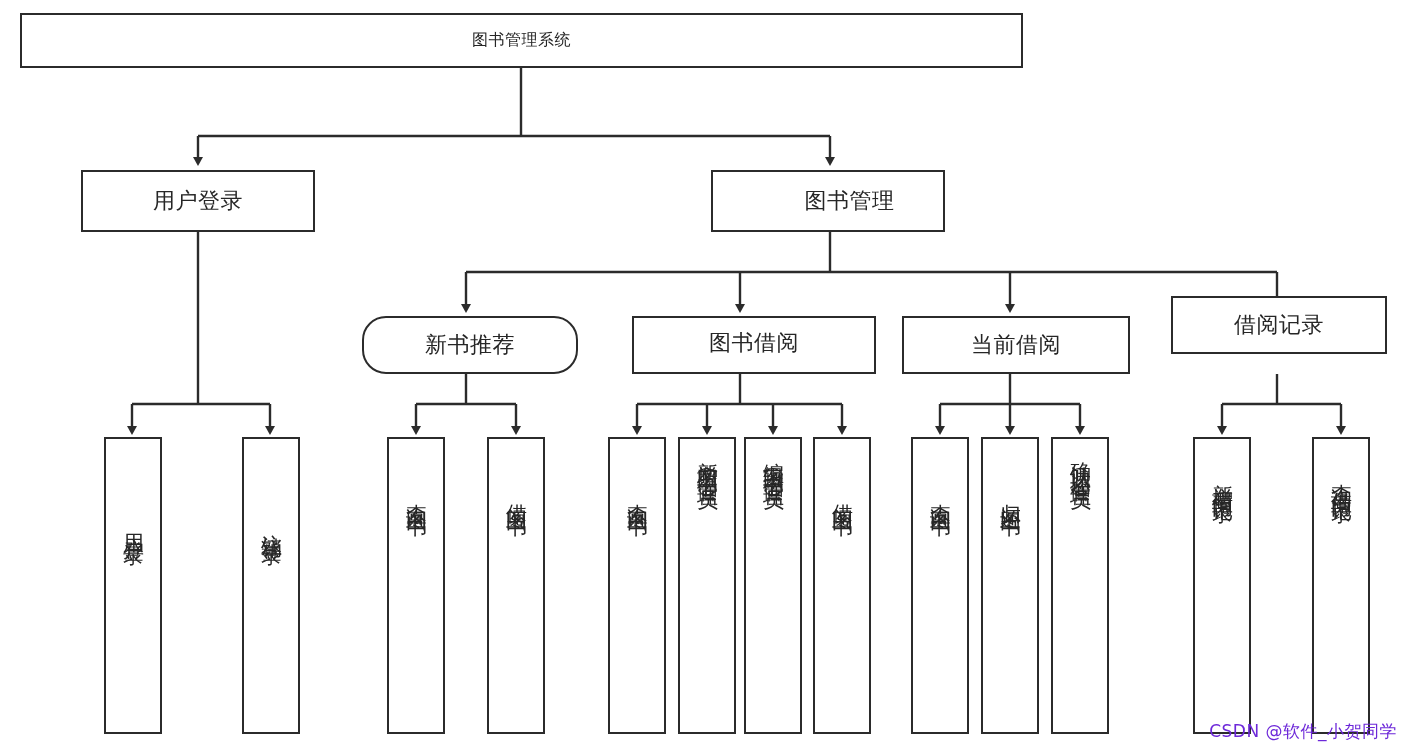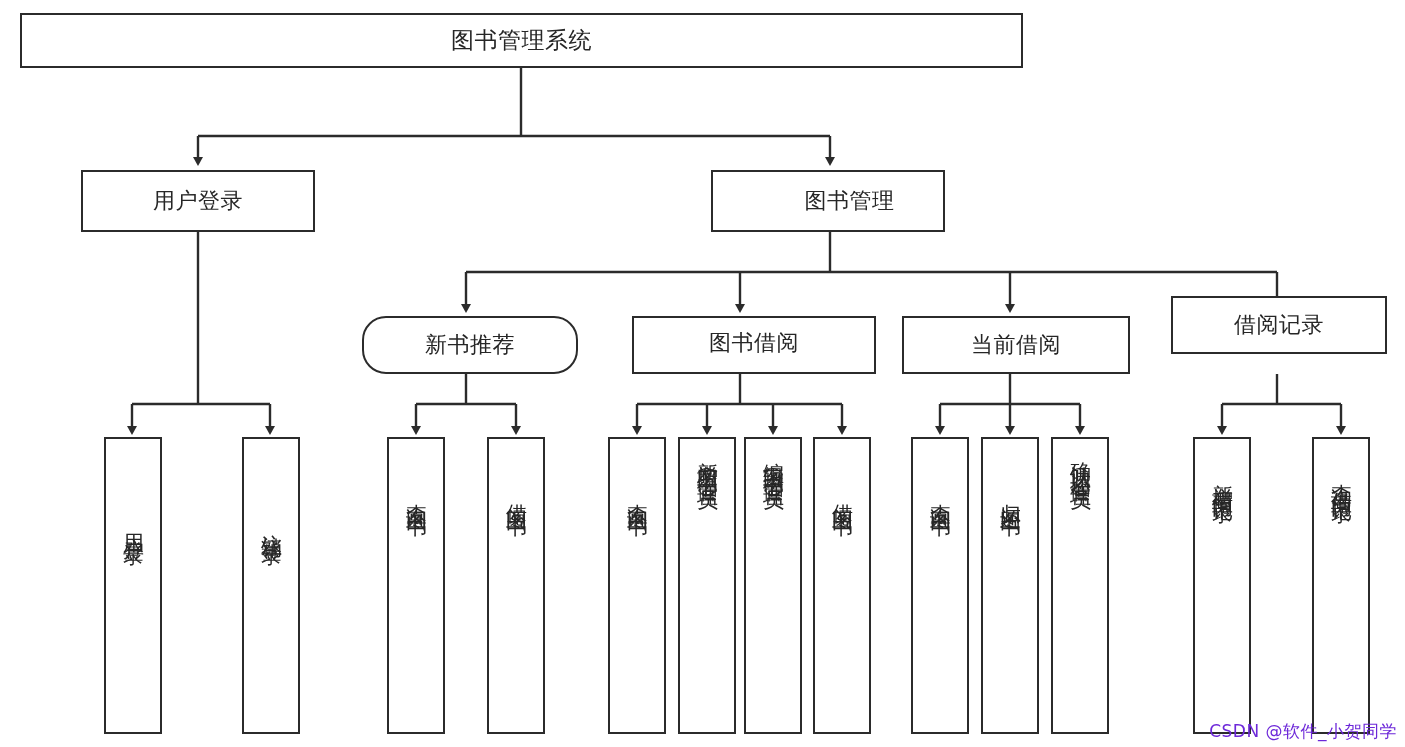--- a/index.html
+++ b/index.html
@@ -39,21 +39,21 @@
     text-align: center;
     line-height: 1.18;
     white-space: nowrap;
   }
   
   .node.h .label {
     font-size: 22px;
     letter-spacing: 0.5px;
   }
   .node.root .label {
-    font-size: 23px;
+    font-size: 16px;
   }
   
   .node.v {
     align-items: flex-start;
     justify-content: center;
     padding-top: 0;
   }
   .node.v .label {
     writing-mode: vertical-rl;
     text-orientation: upright;

